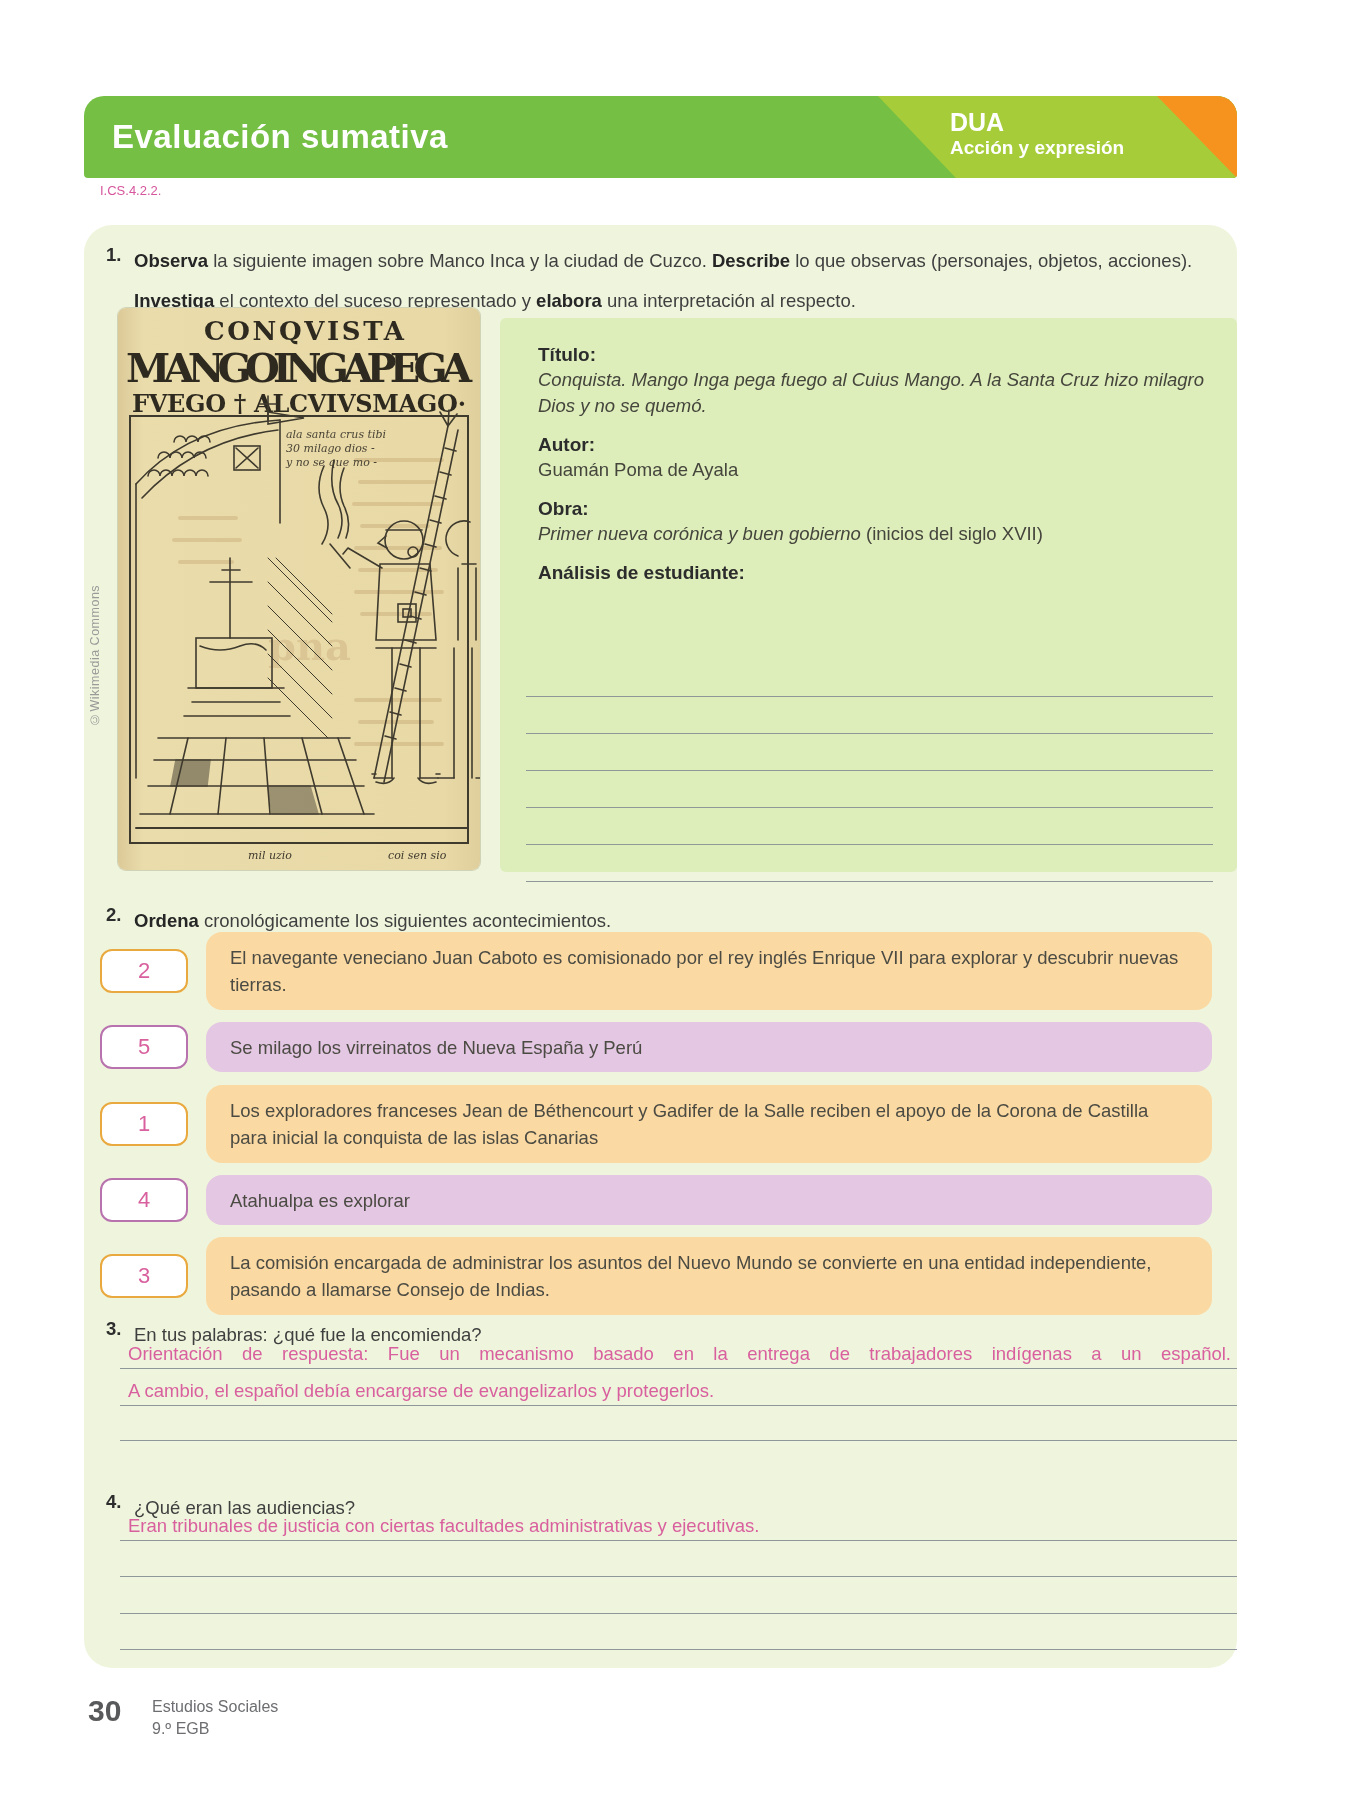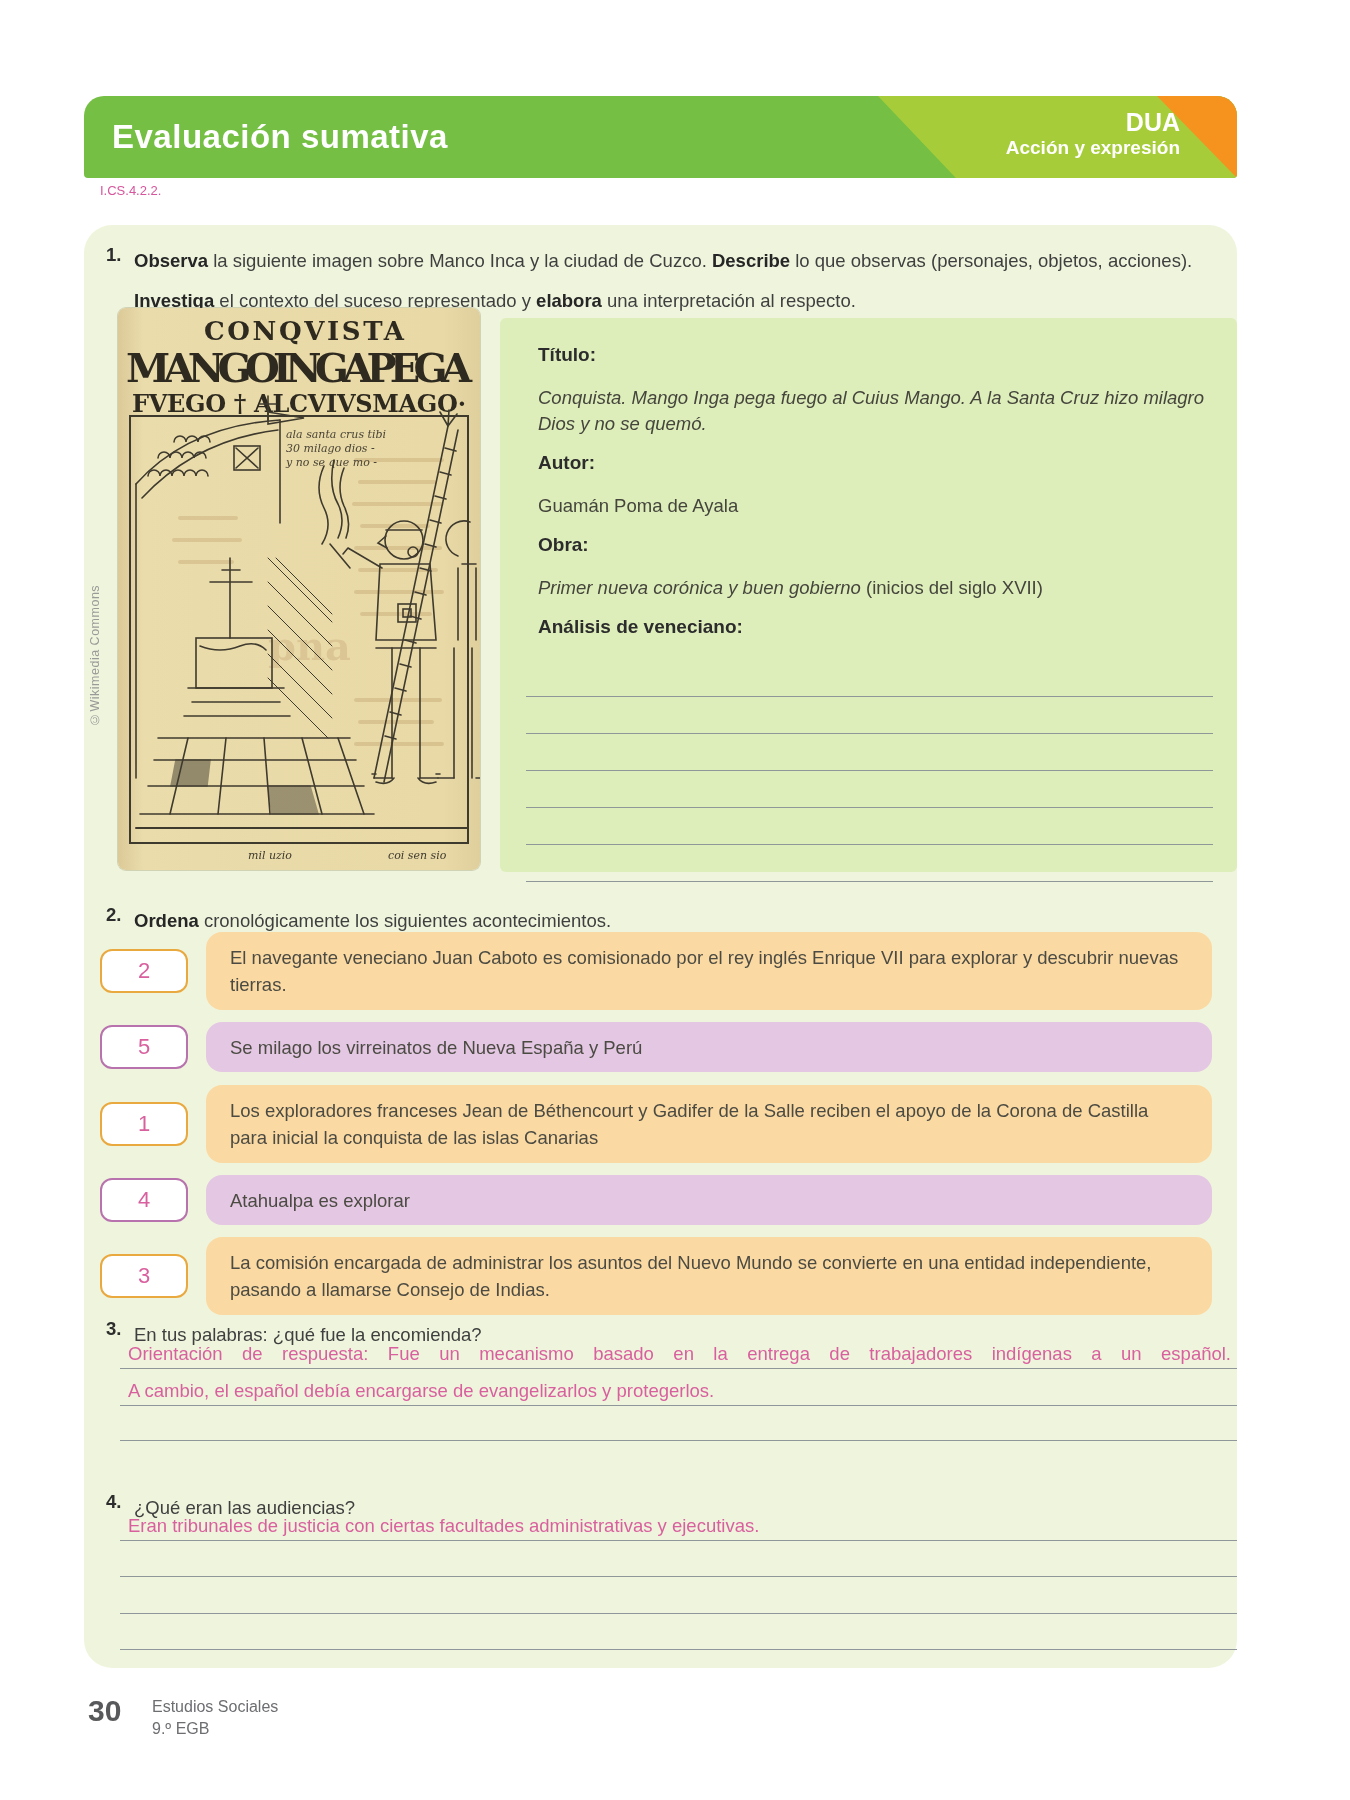--- a/index.html
+++ b/index.html
@@ -8,21 +8,21 @@
 
   
   .header{position:absolute;left:84px;top:96px;width:1153px;height:82px;background:#74bf44;
           border-radius:20px 20px 4px 4px;overflow:hidden;}
   .header-title{position:absolute;left:28px;top:0;line-height:82px;color:#ffffff;
                 font-size:33px;font-weight:bold;letter-spacing:.5px;}
   .badge{position:absolute;left:794px;top:0;width:359px;height:82px;background:#a6cd39;
          clip-path:polygon(0 0,100% 0,100% 100%,21.7% 100%);}
   .corner{position:absolute;right:0;top:0;width:80px;height:82px;background:#f6921e;
           clip-path:polygon(0 0,100% 0,100% 100%);}
-  .badge-text{position:absolute;left:866px;top:12px;width:230px;text-align:right;color:#ffffff;}
+  .badge-text{position:absolute;left:866px;top:12px;width:230px;text-align:left;color:#ffffff;}
   .badge-dua{font-size:25px;font-weight:bold;line-height:28px;}
   .badge-sub{font-size:19px;font-weight:bold;line-height:24px;}
   .code{position:absolute;left:100px;top:183px;font-size:13px;color:#d6559c;}
 
   
   .panel{position:absolute;left:84px;top:225px;width:1153px;height:1443px;background:#eff5dd;
          border-radius:28px;}
   .q-num{position:absolute;left:22px;font-weight:bold;color:#2d2d2d;font-size:18.5px;line-height:28px;}
   .q-body{position:absolute;left:50px;right:16px;font-size:18.5px;line-height:40px;color:#3f3f3f;}
   .b{font-weight:bold;color:#262626;}
@@ -32,21 +32,21 @@
           overflow:hidden;box-shadow:0 0 0 1px rgba(120,110,70,.25);}
   .credit{position:absolute;left:4px;top:330px;height:200px;width:16px;
           writing-mode:vertical-rl;transform:rotate(180deg);font-size:12.5px;color:#9a9a98;
           letter-spacing:.5px;text-align:center;}
 
   
   .infobox{position:absolute;left:416px;top:93px;width:737px;height:554px;background:#ddeebb;
            border-radius:6px;box-sizing:border-box;padding:24px 24px 0 38px;}
   .label{font-size:19px;font-weight:bold;color:#2c2c2c;line-height:25px;margin-top:13px;}
   .label:first-child{margin-top:0;}
-  .ival{font-size:18.5px;line-height:26px;color:#45453c;margin-top:18px;}
+  .ival{font-size:18.5px;line-height:26px;color:#45453c;margin-top:0;}
   .it{font-style:italic;}
   .an-lines{position:absolute;left:26px;top:342px;width:687px;}
   .an-line{height:36px;border-bottom:1.5px solid #909799;}
 
   
   .order-row{position:absolute;left:0;width:1153px;display:flex;align-items:center;}
   .order-box{position:absolute;left:16px;top:50%;transform:translateY(-50%);width:88px;height:44px;
              background:#ffffff;border-radius:12px;display:flex;align-items:center;justify-content:center;
              font-size:22px;color:#d9609e;box-sizing:border-box;}
   .ob-orange{border:2px solid #e9a93f;}
@@ -200,21 +200,21 @@
       </svg>
     </div>
 
     <div class="infobox">
       <div class="label">Título:</div>
       <div class="ival it">Conquista. Mango Inga pega fuego al Cuius Mango. A la Santa Cruz hizo milagro Dios y no se quemó.</div>
       <div class="label">Autor:</div>
       <div class="ival">Guamán Poma de Ayala</div>
       <div class="label">Obra:</div>
       <div class="ival"><span class="it">Primer nueva corónica y buen gobierno</span><span> (inicios del siglo XVII)</span></div>
-      <div class="label">Análisis de veneciano:</div>
+      <div class="label">Análisis de estudiante:</div>
       <div class="an-lines">
         <div class="an-line"></div>
         <div class="an-line"></div>
         <div class="an-line"></div>
         <div class="an-line"></div>
         <div class="an-line"></div>
         <div class="an-line"></div>
       </div>
     </div>
 

